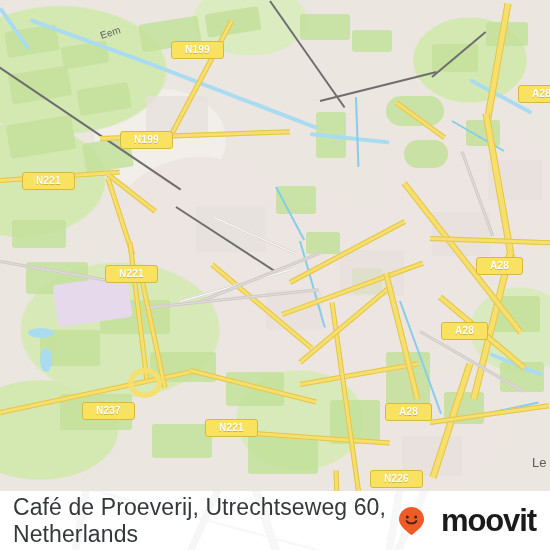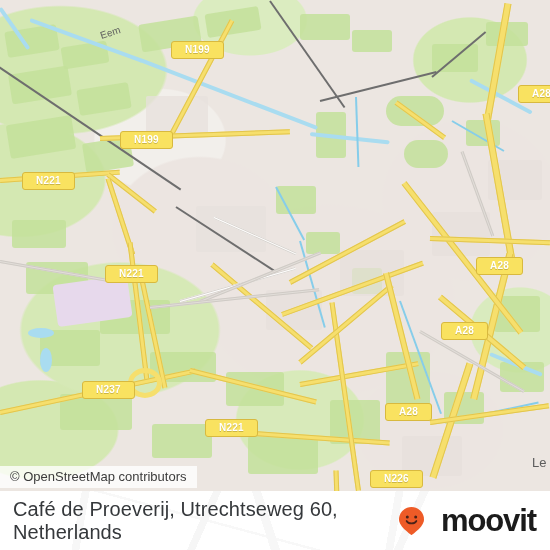--- a/index.html
+++ b/index.html
@@ -80,21 +80,21 @@
   .footer-wm{ position:absolute; inset:0; opacity:.55;
     background:
       linear-gradient(72deg, rgba(0,0,0,0) 47.6%, #f1f1f1 47.6%, #f1f1f1 49.2%, rgba(0,0,0,0) 49.2%),
       linear-gradient(-66deg, rgba(0,0,0,0) 25.6%, #f1f1f1 25.6%, #f1f1f1 27.1%, rgba(0,0,0,0) 27.1%),
       linear-gradient(-66deg, rgba(0,0,0,0) 61.6%, #f0f0f0 61.6%, #f0f0f0 63.0%, rgba(0,0,0,0) 63.0%),
       linear-gradient(100deg, rgba(0,0,0,0) 14.6%, #f2f2f2 14.6%, #f2f2f2 16.0%, rgba(0,0,0,0) 16.0%),
       linear-gradient(100deg, rgba(0,0,0,0) 70.6%, #f2f2f2 70.6%, #f2f2f2 72.0%, rgba(0,0,0,0) 72.0%),
       linear-gradient(15deg, rgba(0,0,0,0) 40.6%, #f3f3f3 40.6%, #f3f3f3 41.8%, rgba(0,0,0,0) 41.8%); }
   .footer-inner{ position:relative; height:100%; display:flex; align-items:center;
     justify-content:space-between; padding:0 14px 0 13px; }
-  .addr{ color:#35383b; font-size:20px; letter-spacing:.1px; }
+  .addr{ color:#35383b; font-size:23px; letter-spacing:.1px; }
 
   .logo{ display:flex; align-items:center; gap:16px; }
   .logo-pin{ position:relative; width:27px; height:30px; }
   .logo-word{ color:#1b1b1b; font-size:31px; font-weight:bold;
     letter-spacing:-1.1px; line-height:30px; }
 </style>
 </head>
 <body>
 
 <div class="page">
@@ -215,34 +215,33 @@
       <i class="grey" style="left:462px;top:150px;width:90px;height:3px;transform:rotate(70deg);transform-origin:left center"></i>
       <i class="grey" style="left:0px;top:260px;width:110px;height:3px;transform:rotate(10deg);transform-origin:left center"></i>
     </div>
     <div class="ring" style="left:128px;top:368px;width:34px;height:30px;"></div>
 
     <div>
       <span class="shield" style="left:171px;top:41px">N199</span>
       <span class="shield" style="left:120px;top:131px">N199</span>
       <span class="shield" style="left:22px;top:172px">N221</span>
       <span class="shield" style="left:105px;top:265px">N221</span>
-      <span class="shield" style="left:82px;top:381px">N237</span>
+      <span class="shield" style="left:82px;top:402px">N237</span>
       <span class="shield" style="left:205px;top:419px">N221</span>
       <span class="shield" style="left:518px;top:85px">A28</span>
       <span class="shield" style="left:476px;top:257px">A28</span>
       <span class="shield" style="left:441px;top:322px">A28</span>
       <span class="shield" style="left:385px;top:403px">A28</span>
       <span class="shield" style="left:370px;top:470px">N226</span>
     </div>
 
     <span class="maplabel" style="left:100px;top:27px;transform:rotate(-18deg)">Eem</span>
     <span class="maplabel" style="left:532px;top:455px;font-size:13px">Le</span>
 
 
-    <div class="attrib">© OpenStreetMap contributors</div>
   </div>
 
   <div class="footer">
     <div class="footer-wm"></div>
     <div class="footer-inner">
       <div class="addr">Café de Proeverij, Utrechtseweg 60, Netherlands</div>
       <div class="logo">
         <span class="logo-pin">
           <svg width="27" height="30" viewBox="0 0 27 30">
             <path d="M13.5 1 C6.6 1 1 6.6 1 13.5 C1 21 13.5 29 13.5 29 C13.5 29 26 21 26 13.5 C26 6.6 20.4 1 13.5 1 Z" fill="#ee5b27"></path>

